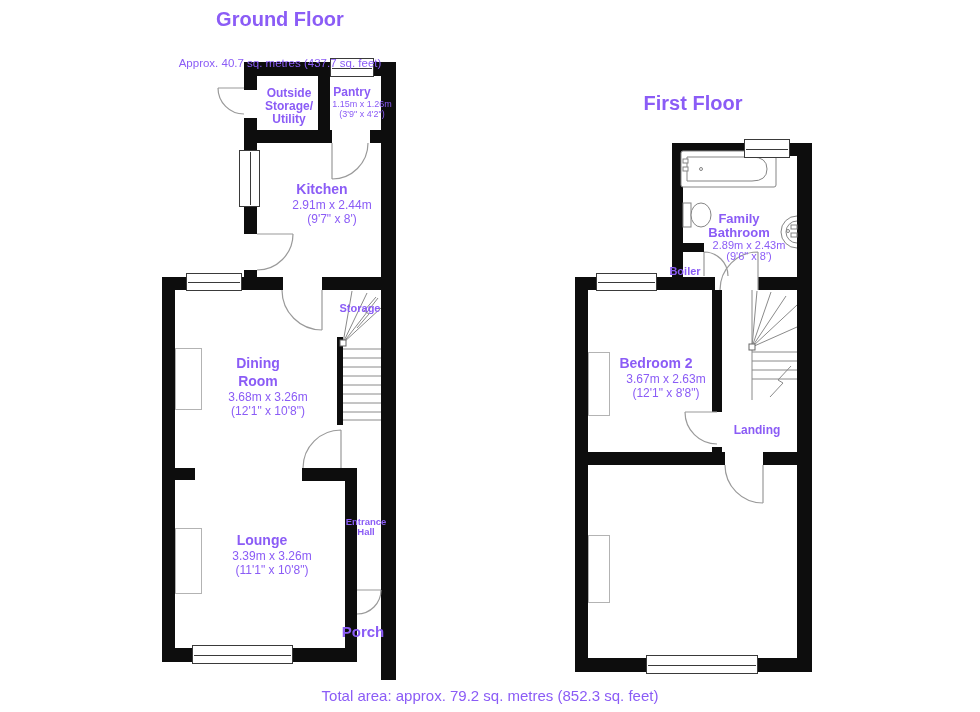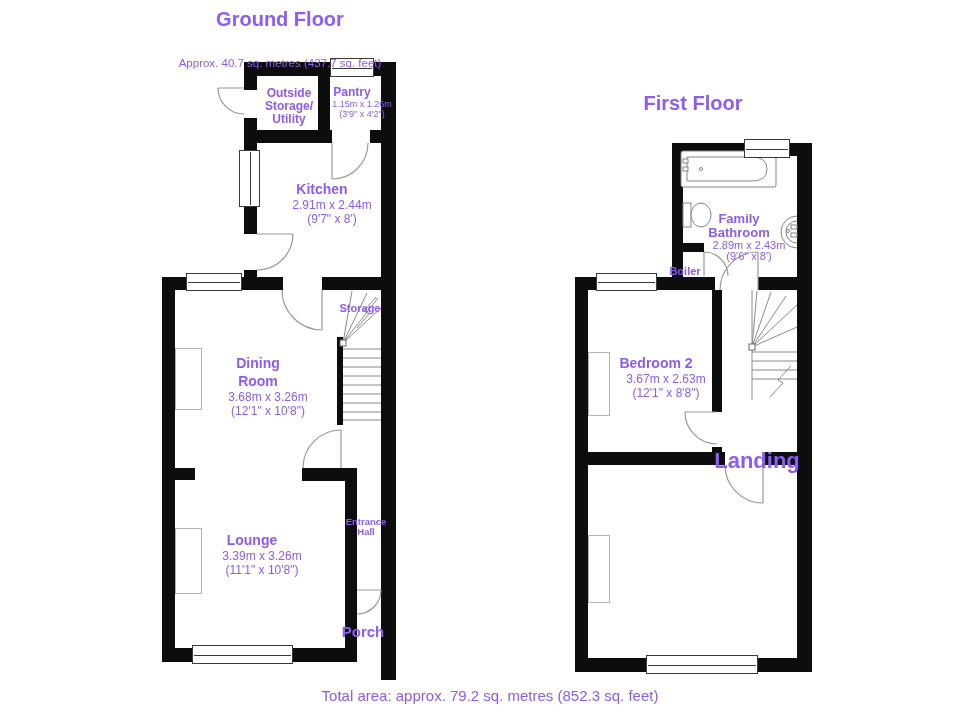--- a/index.html
+++ b/index.html
@@ -167,21 +167,21 @@
     <div class="room-dims">(12'1" x 10'8")</div>
   </div>
 
   <div class="label tag" style="left:334px;top:302px;width:52px;font-size:11px;">Storage</div>
 
   <div class="label tag" style="left:340px;top:517px;width:52px;font-size:9.5px;">
     <div>Entrance</div>
     <div>Hall</div>
   </div>
 
-  <div class="label" style="left:172px;top:531px;width:160px;">
+  <div class="label" style="left:182px;top:531px;width:160px;">
     <div class="room-name">Lounge</div>
     <div class="room-dims">3.39m x 3.26m</div>
     <div class="room-dims">(11'1" x 10'8")</div>
   </div>
 
   <div class="label tag" style="left:337px;top:624px;width:52px;font-size:15px;">Porch</div>
 
   <div class="label floor-title" style="left:593px;top:92px;width:200px;">First Floor</div>
 
   <div class="label" style="left:679px;top:212px;width:120px;">
@@ -192,18 +192,18 @@
   </div>
 
   <div class="label tag" style="left:662px;top:265px;width:46px;font-size:11px;">Boiler</div>
 
   <div class="label" style="left:576px;top:354px;width:160px;">
     <div class="room-name">Bedroom 2</div>
     <div class="room-dims">3.67m x 2.63m</div>
     <div class="room-dims">(12'1" x 8'8")</div>
   </div>
 
-  <div class="label tag" style="left:712px;top:449px;width:90px;font-size:22px;">Landing</div>
+  <div class="label tag" style="left:712px;top:424px;width:90px;font-size:12px;">Landing</div>
 
 
   <div class="label footer-text" style="left:230px;top:688px;width:520px;">Total area: approx. 79.2 sq. metres (852.3 sq. feet)</div>
 
 </div>
 
 </body></html>

